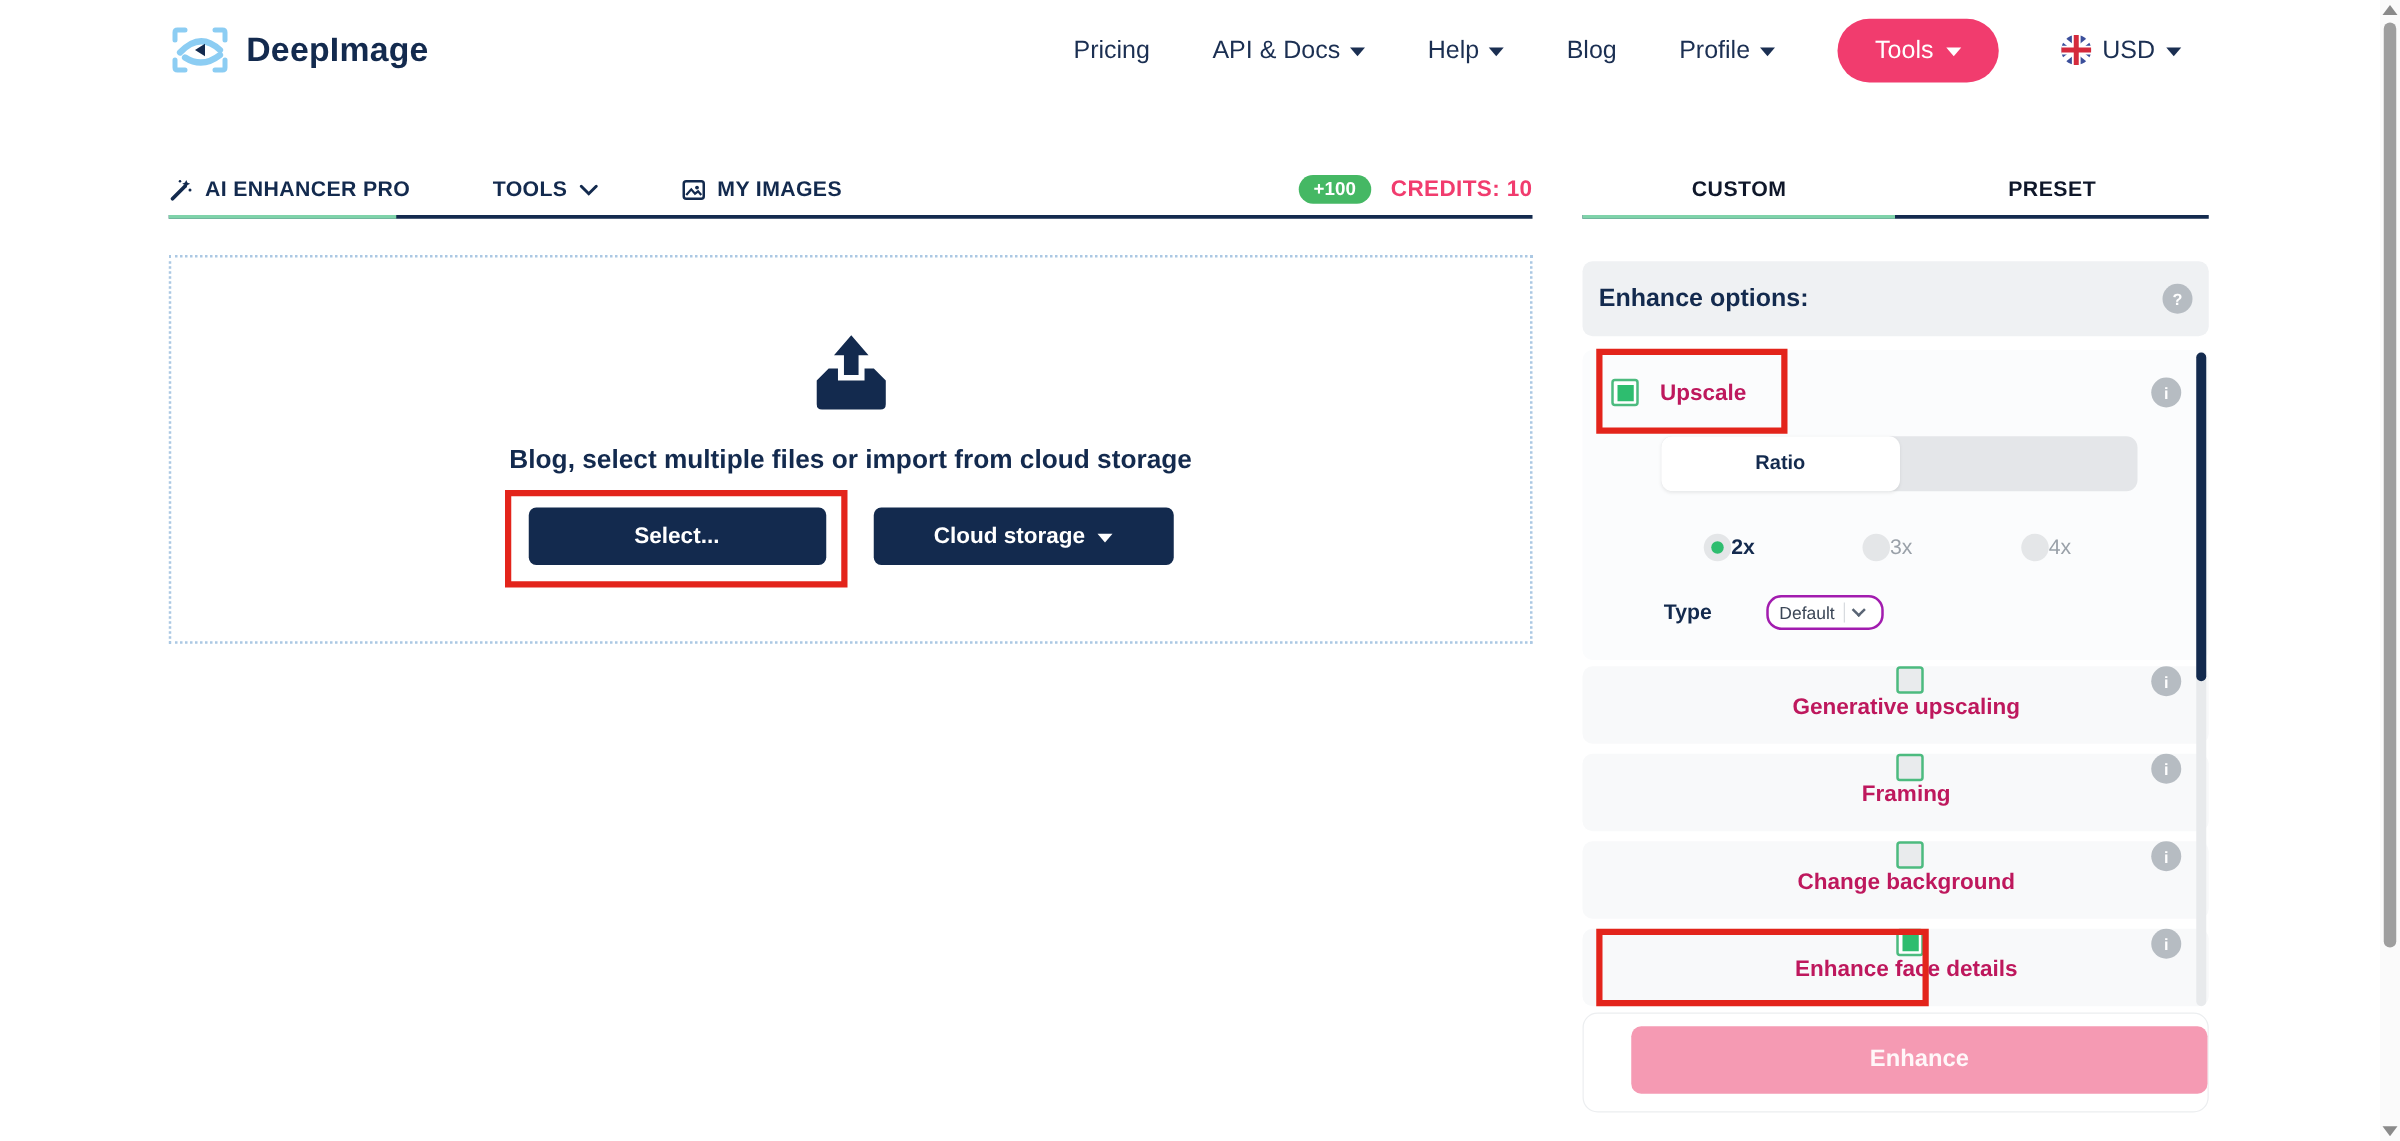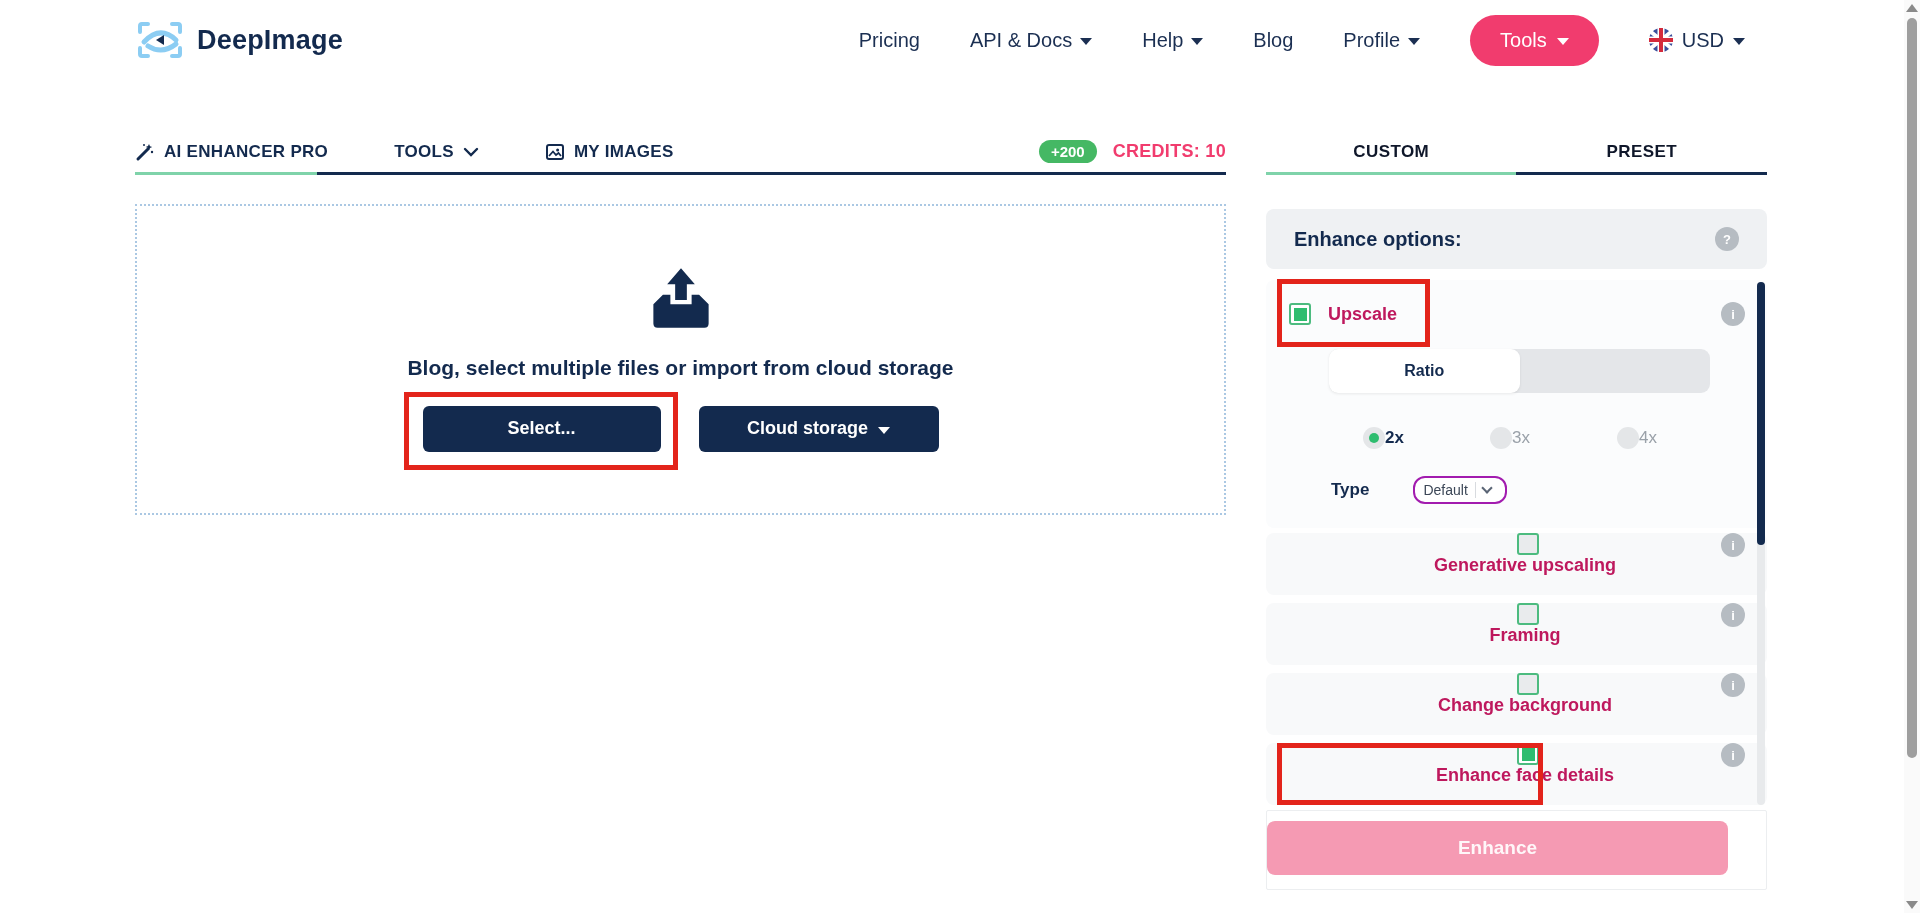--- a/index.html
+++ b/index.html
@@ -40,21 +40,21 @@
   .btn-cloud { width:240px; }
 
   
   .annotation { position:absolute; border:5px solid #e3241b; pointer-events:none; }
   .ann-select { left:404px; top:392px; width:274px; height:78px; }
   .ann-upscale { left:1277px; top:279px; width:153px; height:68px; }
   .ann-face { left:1277px; top:743px; width:266px; height:62px; }
 
   
   .panel { position:absolute; left:1266px; top:209px; width:501px; }
-  .panel-header { height:60px; background:#eff1f3; border-radius:8px; display:flex; align-items:center; justify-content:space-between; padding:0 28px; }
+  .panel-header { height:60px; background:#eff1f3; border-radius:8px; display:flex; align-items:center; justify-content:space-between; padding:0 13px; }
   .panel-header h2 { font-size:20px; font-weight:700; color:#132a4e; }
   .circle-icon { width:24px; height:24px; border-radius:50%; background:#b6bcc2; color:#fff; font-size:13px; font-weight:700; display:flex; align-items:center; justify-content:center; flex:0 0 auto; cursor:pointer; }
 
   .upscale-card { position:absolute; left:0; top:71px; width:501px; height:248px; background:#fbfcfd; border-radius:8px; }
   .upscale-row { position:absolute; left:0; top:0; width:100%; height:68px; display:flex; align-items:center; }
   .checkbox { width:22px; height:22px; border:2px solid #4cbb7f; border-radius:3px; background:#e9ebed; margin-left:23px; flex:0 0 auto; display:flex; align-items:center; justify-content:center; cursor:pointer; }
   .checkbox.checked { background:#fff; }
   .checkbox.checked .fill { width:13px; height:13px; background:#2ebd6f; }
   .opt-label { margin-left:17px; font-size:18px; font-weight:600; color:#be185d; }
   .row-info { position:absolute; right:22px; }
@@ -73,21 +73,21 @@
   .type-row { position:absolute; left:65px; top:196px; display:flex; align-items:center; }
   .type-label { font-size:17px; font-weight:600; color:#132a4e; }
   .type-select { margin-left:44px; width:94px; height:28px; border:2px solid #a21caf; border-radius:12px; background:#fff; display:flex; align-items:center; padding:0 8px; gap:7px; cursor:pointer; }
   .type-value { font-size:14px; color:#3c4757; }
   .type-divider { width:1px; height:16px; background:#d8dbdf; }
   .chevron { width:8px; height:8px; border-right:2px solid #5a6575; border-bottom:2px solid #5a6575; transform:rotate(45deg); margin-top:-4px; }
 
   .opt-row { position:absolute; left:0; width:501px; height:62px; background:#f8f9fa; border-radius:8px; display:flex; align-items:center;flex-direction:column; }
   .row-1 { top:324px; } .row-2 { top:394px; } .row-3 { top:464px; } .row-4 { top:534px; }
 
-  .enhance-card { position:absolute; left:0; top:601px; width:501px; height:80px; background:#fff; border:1px solid #eceef0; border-radius:2px; display:flex; justify-content:flex-start; }
+  .enhance-card { position:absolute; left:0; top:601px; width:501px; height:80px; background:#fff; border:1px solid #eceef0; border-radius:12px; display:flex; justify-content:flex-end; }
   .btn-enhance { margin-top:10px; width:461px; height:54px; background:#f59ab3; color:rgba(255,255,255,.92); border:none; border-radius:8px; font-size:19px; font-weight:700; font-family:"Liberation Sans",sans-serif; cursor:default; }
 
   .panel-scroll-track { position:absolute; left:491px; top:73px; width:8px; height:523px; background:#e8eaec; border-radius:4px; }
   .panel-scroll-thumb { position:absolute; left:0; top:0; width:8px; height:263px; background:#132a4e; border-radius:4px; }
 
   
   .page-scrollbar { position:absolute; right:0; top:0; width:16px; height:913px; background:#fafafa; }
   .scroll-arrow { position:absolute; left:2px; width:0; height:0; border-left:6px solid transparent; border-right:6px solid transparent; }
   .arrow-up { top:4px; border-bottom:8px solid #8a8a8a; }
   .arrow-down { bottom:4px; border-top:8px solid #8a8a8a; }
@@ -163,21 +163,21 @@
       <div class="tab-item">
         <svg width="20" height="20" viewBox="0 0 20 20">
           <rect x="2" y="3" width="16" height="14" rx="2" fill="none" stroke="#132a4e" stroke-width="2"></rect>
           <circle cx="12.6" cy="8" r="1.5" fill="#132a4e"></circle>
           <path d="M4 14 L8 9.5 L11 13 L13.5 11 L16 14" fill="none" stroke="#132a4e" stroke-width="1.8"></path>
         </svg>
         <span>MY IMAGES</span>
       </div>
     </div>
     <div class="credits-area">
-      <span class="badge-green">+200</span>
+      <span class="badge-green">+100</span>
       <span class="credits-text">CREDITS: 10</span>
     </div>
     <div class="active-underline"></div>
   </div>
 
   <div class="tabbar-panel">
     <div class="panel-tab">CUSTOM</div>
     <div class="panel-tab">PRESET</div>
     <div class="panel-underline"></div>
   </div>

